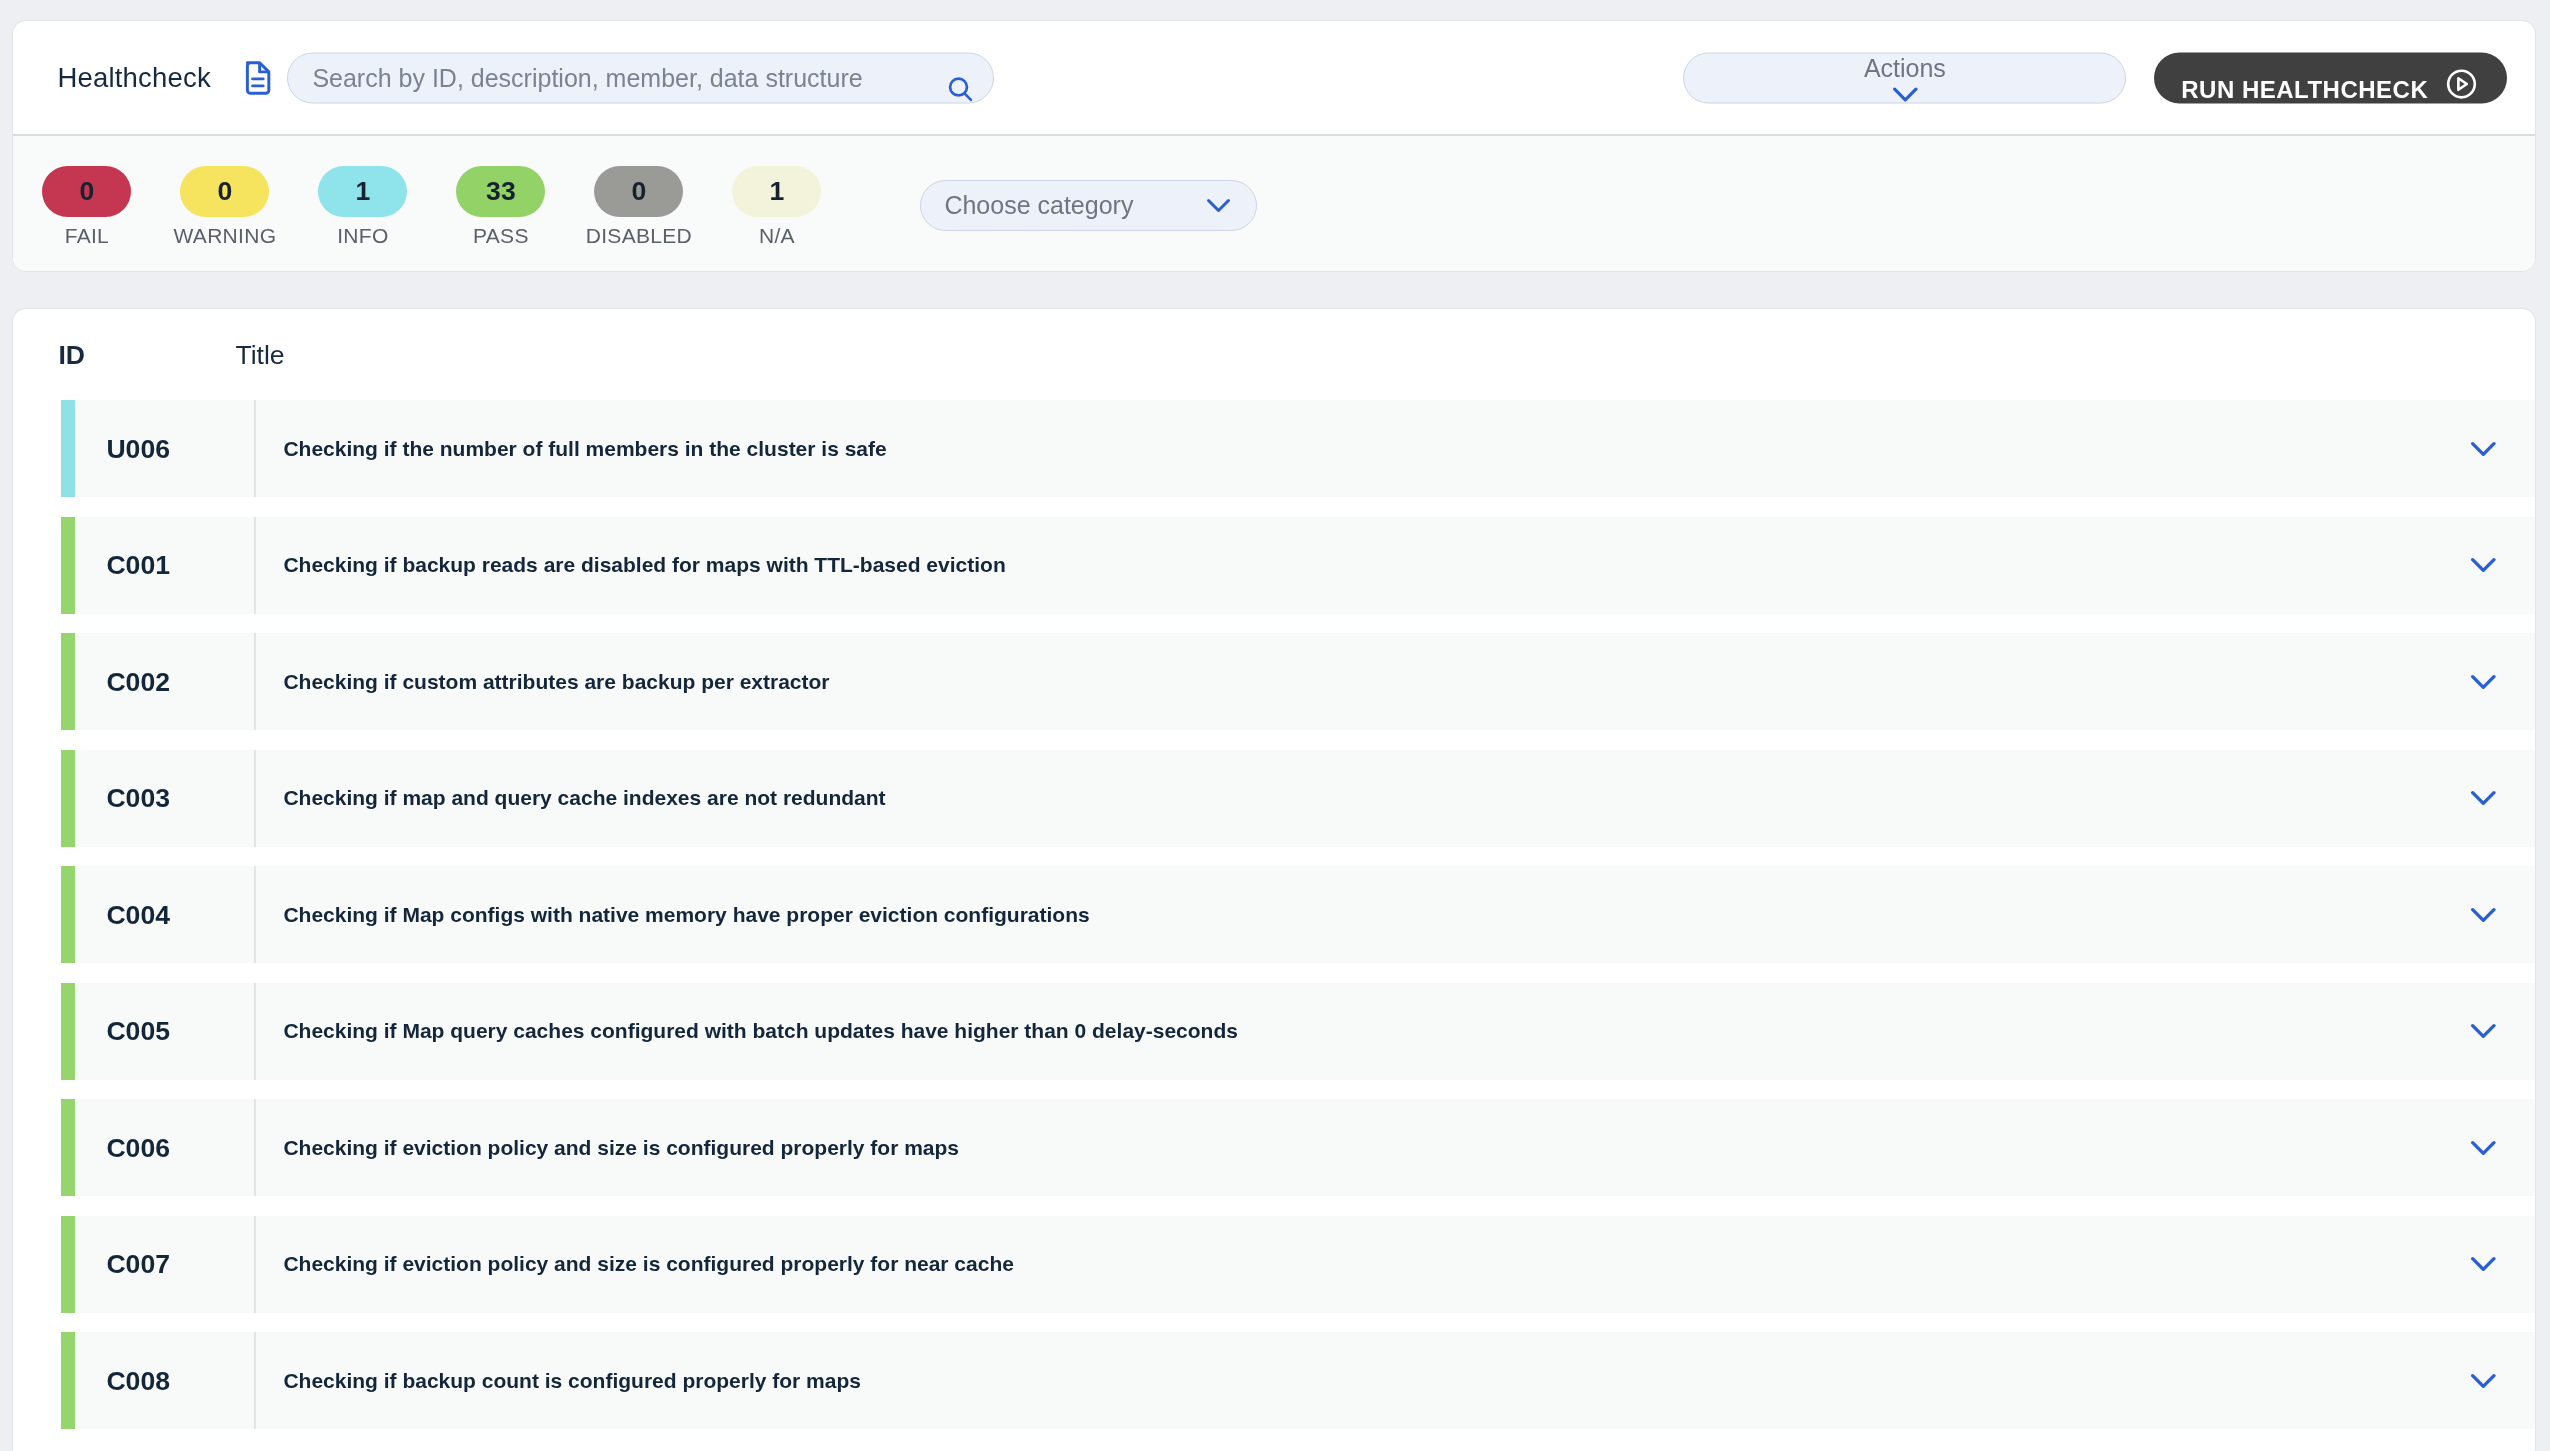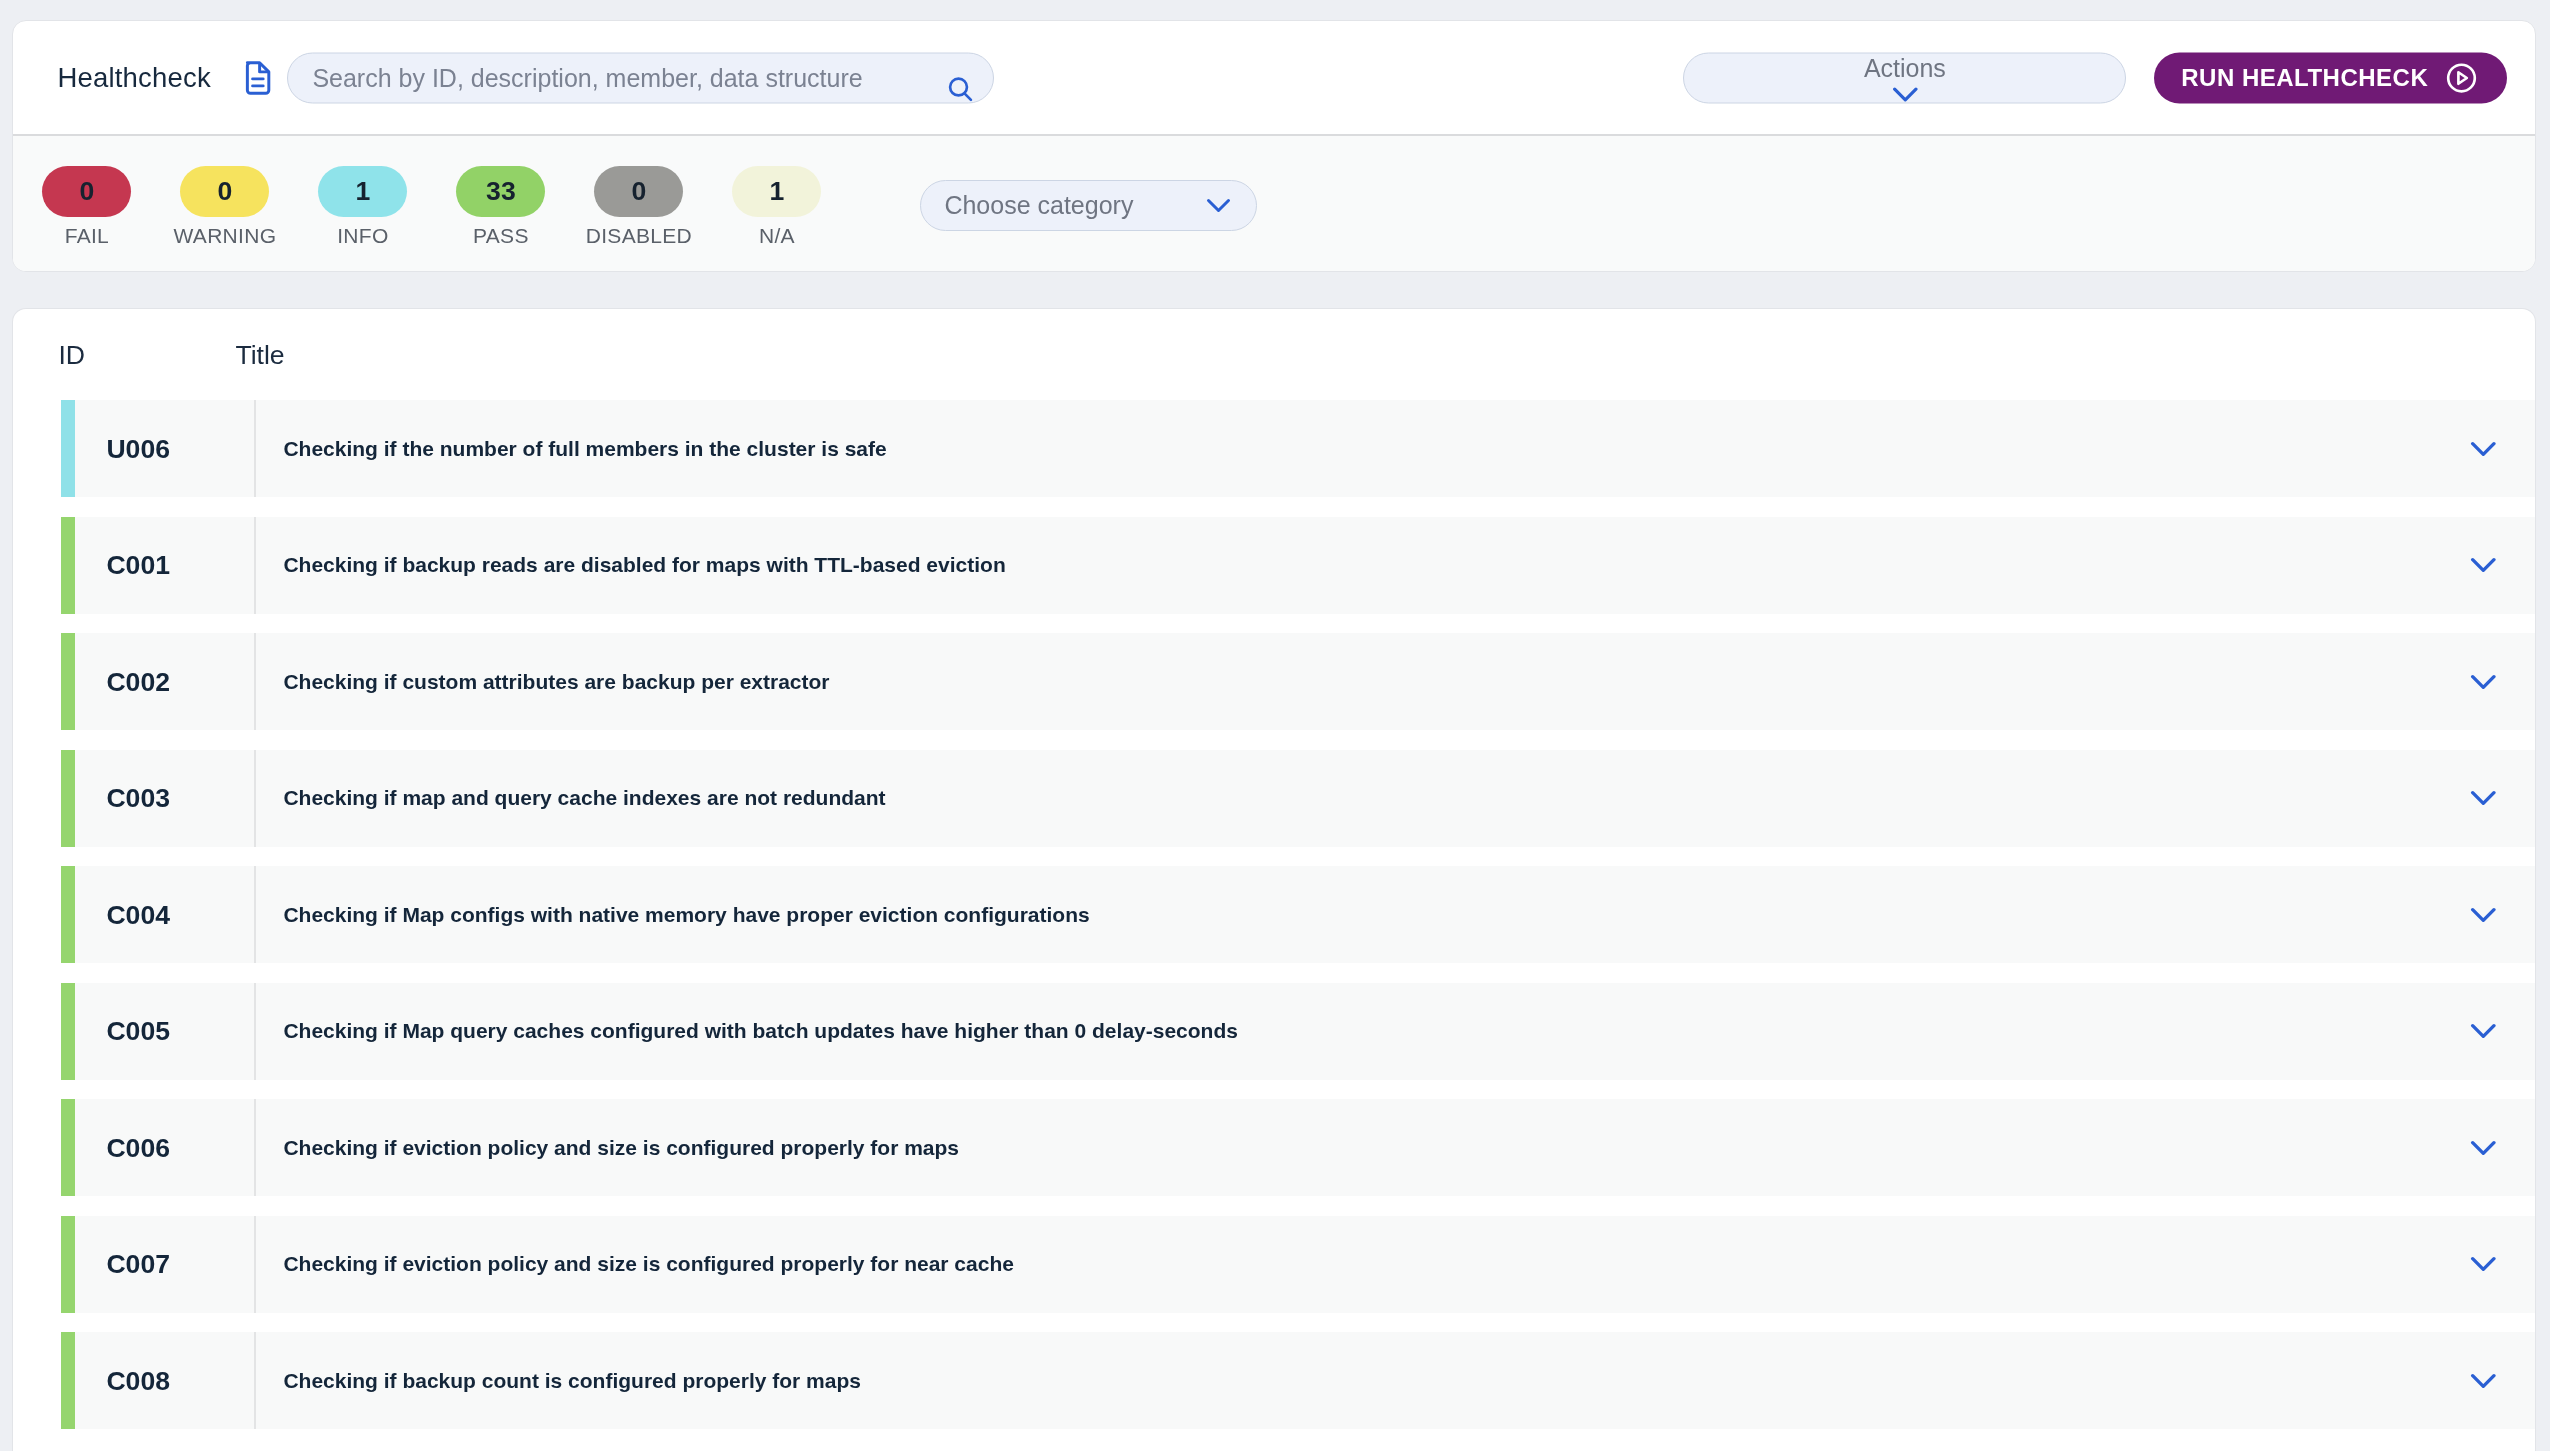--- a/index.html
+++ b/index.html
@@ -43,22 +43,22 @@
     position:absolute; right:409px; top:50%; transform:translateY(-50%);
     width:443px; height:51px;
     background:#edf1fa; border:1.8px solid #ccd5e4; border-radius:26px;
     display:flex; align-items:center; justify-content:space-between;
     padding:0 28px; cursor:pointer;flex-direction:column;
   }
   .actions-select .select-label { font-size:25px; color:#6f7582; }
   .run-button {
     position:absolute; right:28px; top:50%; transform:translateY(-50%);
     width:353px; height:51px; border:none; border-radius:26px;
-    background:#701a75; color:#ffffff;
-    display:flex; align-items:center; justify-content:center; gap:13.3px;
+    background:#404040; color:#ffffff;
+    display:flex; align-items:flex-end; justify-content:center; gap:13.3px;
     font-family:"Liberation Sans", sans-serif;
     font-size:24px; font-weight:700; letter-spacing:0.5px; cursor:pointer;
   }
   .hdr-divider { position:absolute; left:0; right:0; top:113px; height:1.8px; background:#dadbdd; }
   .stats-row {
     position:absolute; left:0; right:0; top:115px; bottom:0;
     background:#f9fafa; border-radius:0 0 12.4px 12.4px;
   }
   .badges-wrap {
     position:absolute; left:25px; top:0; height:100%;
@@ -77,21 +77,21 @@
     background:#edf1fa; border:1.8px solid #ccd5e4; border-radius:26px;
     display:flex; align-items:center; justify-content:space-between;
     padding:0 25px 0 23px; cursor:pointer;
   }
   .category-select .select-label { font-size:25px; color:#6f7582; }
   
   #table-card { top:308px; height:1145px; border-radius:14px 14px 0 0; border-bottom:none; }
   .table-header { position:relative; height:91px; }
   .col-id {
     position:absolute; left:45px; top:50%; transform:translateY(-50%);
-    font-size:26.6px; font-weight:400; color:#1b2b3f;
+    font-size:26.6px; font-weight:700; color:#1b2b3f;
   }
   .col-title {
     position:absolute; left:222px; top:50%; transform:translateY(-50%);
     font-size:26.6px; font-weight:500; color:#1b2b3f;
   }
   .rows-wrap { position:relative;margin-left:48px; }
   .check-row {
     position:relative; height:97px; margin-bottom:19.5px;
     background:#f8f9f9; cursor:pointer;
   }

